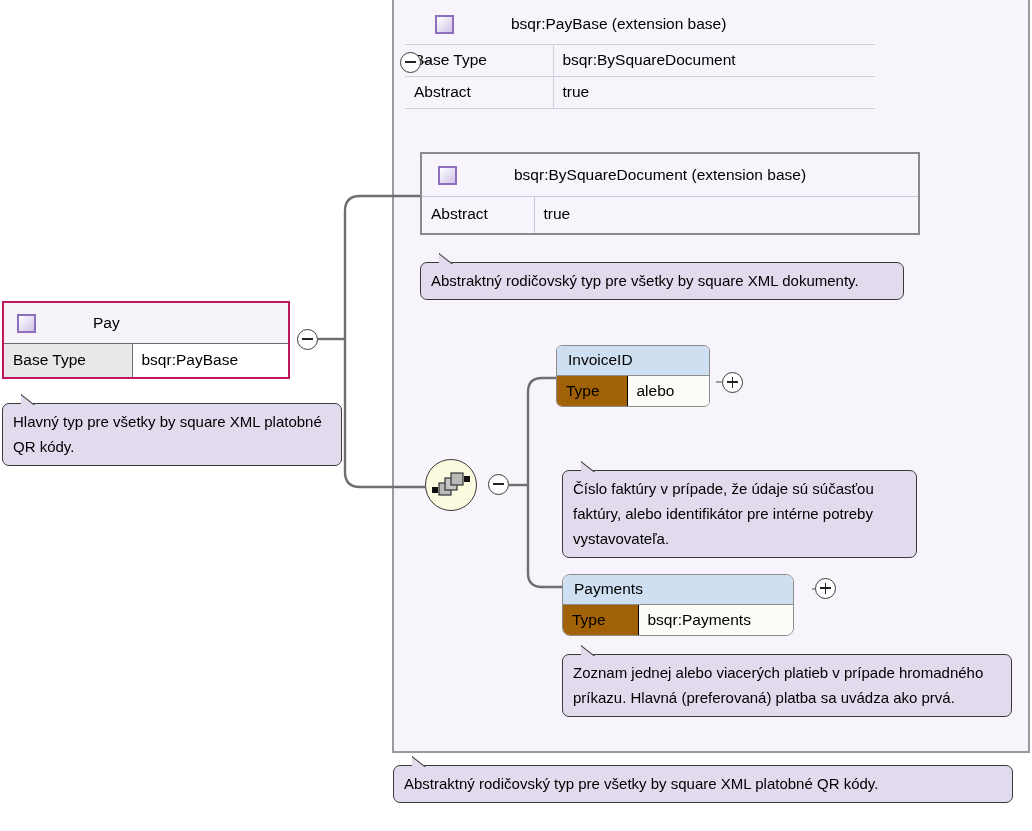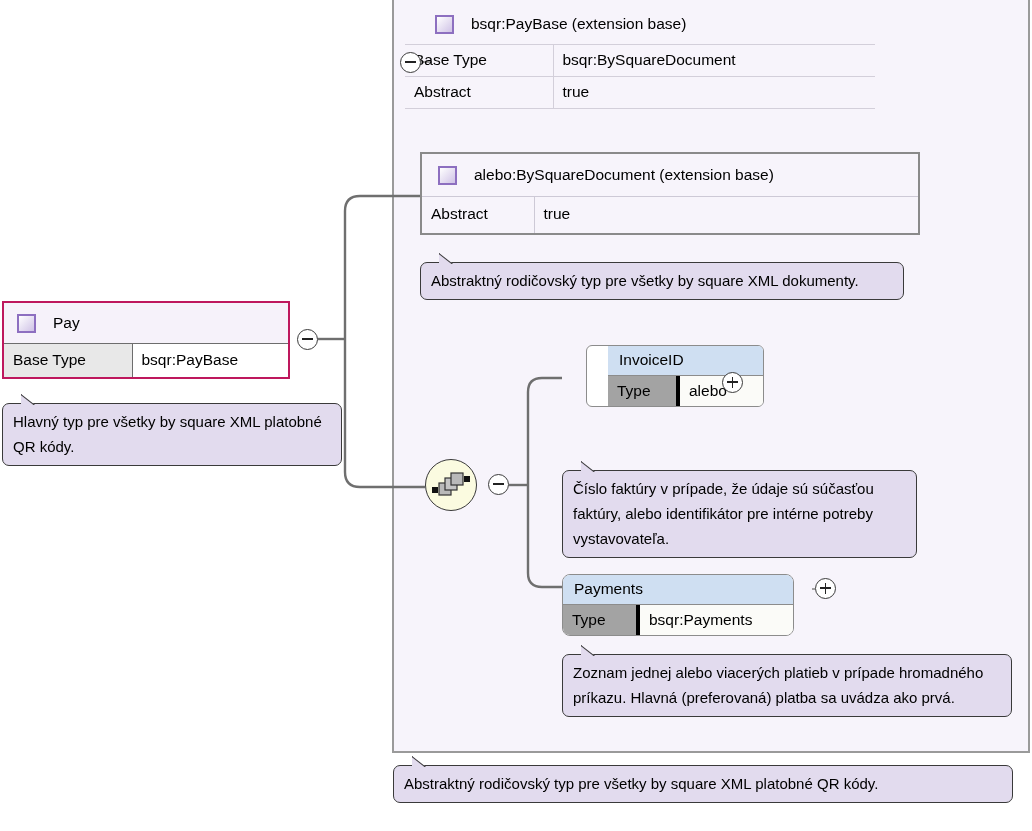--- a/index.html
+++ b/index.html
@@ -49,20 +49,21 @@
     box-sizing: border-box;
     font-size: 15.5px;
     color: #000;
   }
 
   
   .typebox .hdr {
     display: flex;
     align-items: center;
     box-sizing: border-box;
+    gap: 40px;
   }
   .typebox .sq {
     width: 19px;
     height: 19px;
     box-sizing: border-box;
     border: 2px solid #8d6fc0;
     background: linear-gradient(135deg, #ffffff 0%, #cfc2e6 100%);
     flex: 0 0 auto;
   }
   .typebox .ttl {
@@ -150,27 +151,27 @@
     overflow: hidden;
   }
   .elbox .ehdr {
     background: #cfdff2;
     padding: 5px 11px 6px 11px;
     border-bottom: 1px solid #8c8c8c;
     white-space: nowrap;
   }
   .elbox .cell { height: 30px; }
   .elbox .cell.k {
-    background: #a3a3a3;
-    border-right: 4px solid #000000;
+    background: #a16207;
+    border-right: 1px solid #000000;
     margin-top: 43px;
   }
   .elbox .cell.v { background: #fbfbf8; }
 
-  #invoiceid { left: 586px; top: 345px; width: 178px; padding-left: 21px; }
+  #invoiceid { left: 556px; top: 345px; width: 154px; }
   #invoiceid .cell.k { width: 70px; }
 
   #payments { left: 562px; top: 574px; width: 232px; border-radius: 8px; }
   #payments .cell.k { width: 75px; }
 
   
   .note {
     position: absolute;
     box-sizing: border-box;
     background: #e2dbee;
@@ -296,21 +297,21 @@
         <div class="cell k">Abstract</div>
         <div class="cell v">true</div>
       </div>
     </div>
   </div>
   <div class="toggle minus" id="tg-paybase"></div>
 
   <div class="node typebox" id="bysquare">
     <div class="hdr">
       <span class="sq"></span>
-      <span class="ttl">alebo:BySquareDocument (extension base)</span>
+      <span class="ttl">bsqr:BySquareDocument (extension base)</span>
     </div>
     <div class="rows">
       <div class="row">
         <div class="cell k">Abstract</div>
         <div class="cell v">true</div>
       </div>
     </div>
   </div>
   <div class="note" id="note-bysquare">
     <span class="tab"></span>

